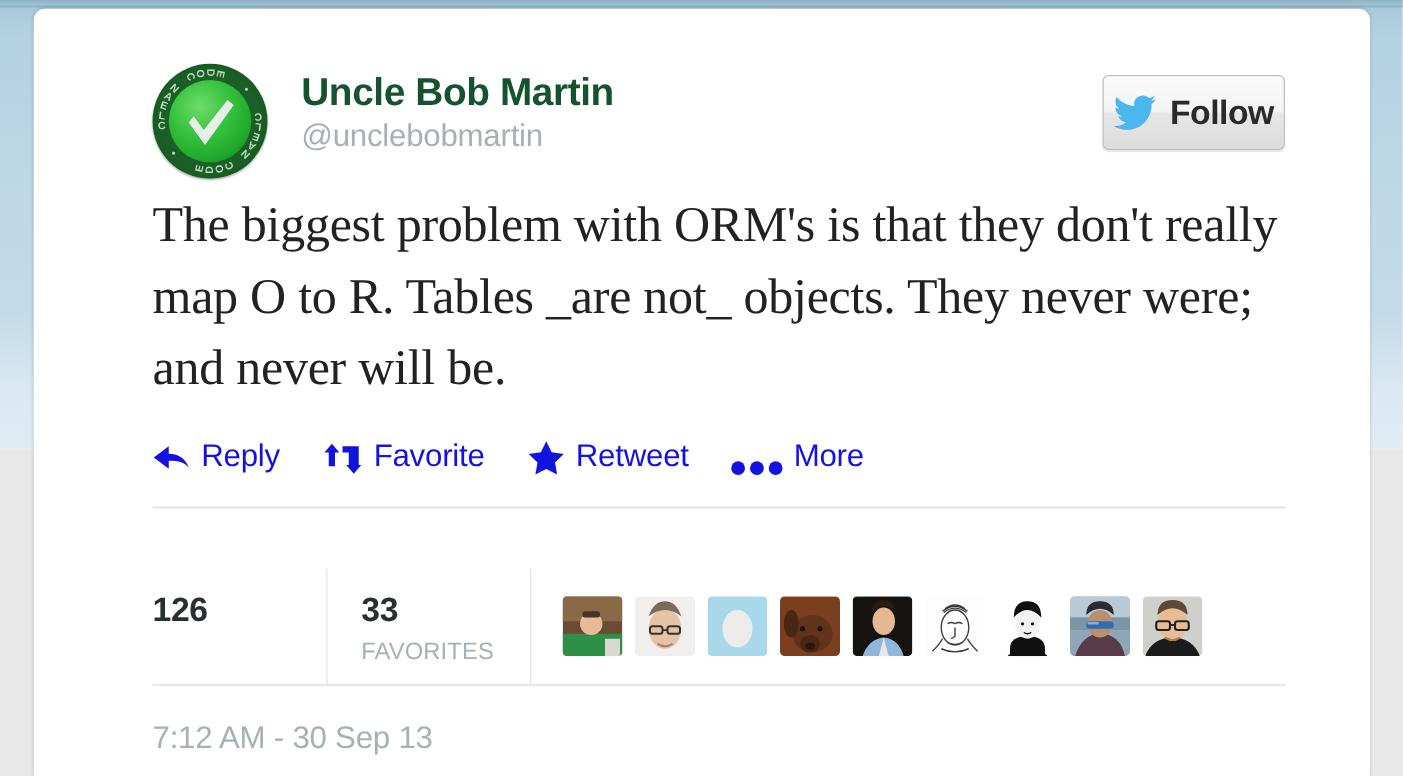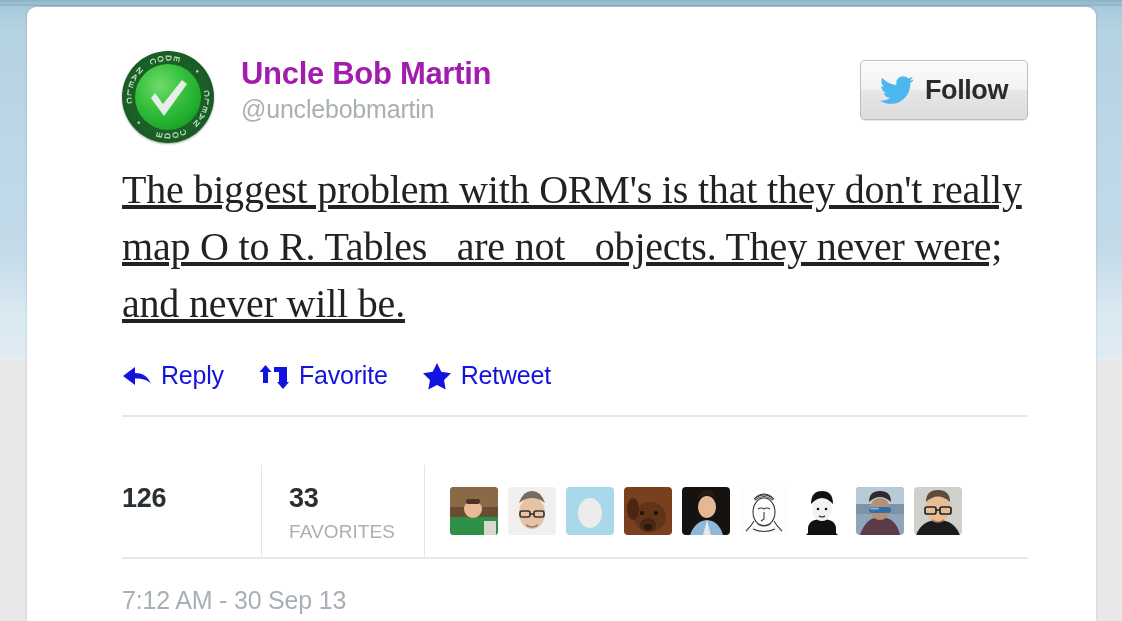--- a/index.html
+++ b/index.html
@@ -120,38 +120,38 @@
   }
 
   .name-block {
     position: absolute;
     left: 119px;
     top: 16px;
   }
   .display-name {
     font-size: 31px;
     font-weight: bold;
-    color: #a21caf;
+    color: #14532d;
     letter-spacing: -0.3px;
     line-height: 1.12;
     margin: 0;
   }
   .handle {
     font-size: 25px;
     color: #a8b0b5;
     line-height: 1.2;
     margin-top: 2px;
     letter-spacing: -0.2px;
   }
 
   .follow-button {
     position: absolute;
     right: 0;
     top: 19px;
-    width: 168px;
+    width: 146px;
     height: 60px;
     border-radius: 5px;
     border: 1px solid #b9bfc4;
     background: linear-gradient(180deg, #fbfbfb 0%, #f3f3f3 48%, #e6e6e6 52%, #dcdcdc 100%);
     box-shadow: 0 1px 1px rgba(0,0,0,0.10), inset 0 1px 0 #ffffff;
     display: flex;
     align-items: center;
     justify-content: center;
     gap: 11px;
     cursor: pointer;
@@ -163,23 +163,22 @@
     color: #2a2a2a;
     letter-spacing: -0.4px;
   }
 
   
   .tweet-text {
     font-family: "Liberation Serif", "DejaVu Serif", serif;
     font-size: 40px;
     line-height: 57px;
     color: #222222;
-    margin-top: 12px;
+    margin-top: 2px;
     letter-spacing: -0.2px;
-    text-decoration: underline;
   }
 
   
   .actions {
     display: flex;
     align-items: center;
     margin-top: 26px;
     height: 34px;
   }
   .action {
@@ -351,20 +350,28 @@
         <span class="action-label">Favorite</span>
       </div>
 
       <div class="action">
         <svg width="30" height="28" viewBox="0 0 30 28">
           <path d="M15 1 L19.3 9.8 L29 11.2 L22 18 L23.7 27.6 L15 23.1 L6.3 27.6 L8 18 L1 11.2 L10.7 9.8 Z" fill="#1313e0"></path>
         </svg>
         <span class="action-label">Retweet</span>
       </div>
 
+      <div class="action">
+        <span class="dots">
+          <i></i>
+            <i></i>
+            <i></i>
+        </span>
+        <span class="action-label">More</span>
+      </div>
     </div>
 
     <div class="divider"></div>
 
     <div class="stats-row">
       <div class="stat stat-retweets">
         <div class="stat-count">126</div>
       </div>
       <div class="stat stat-favorites">
         <div class="stat-count">33</div>

